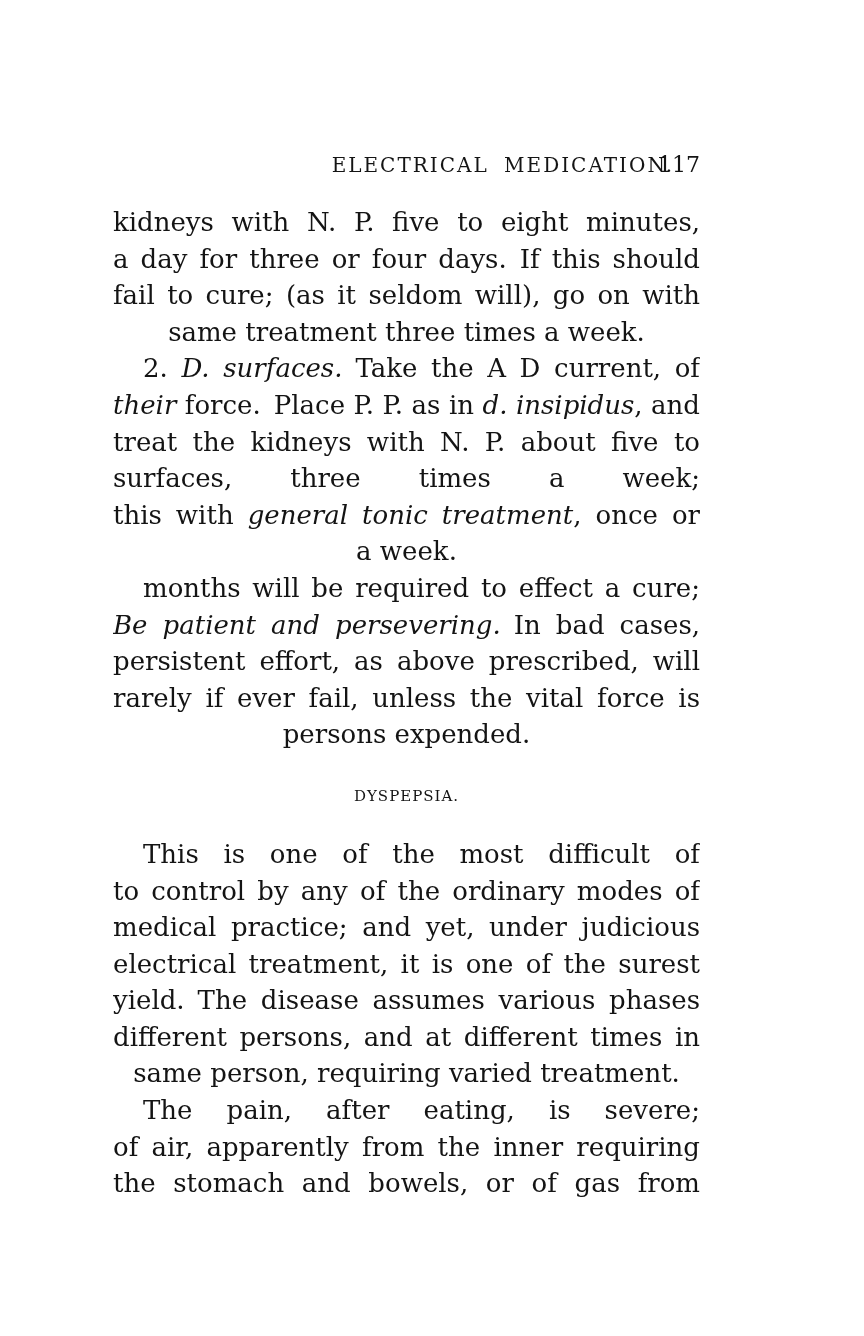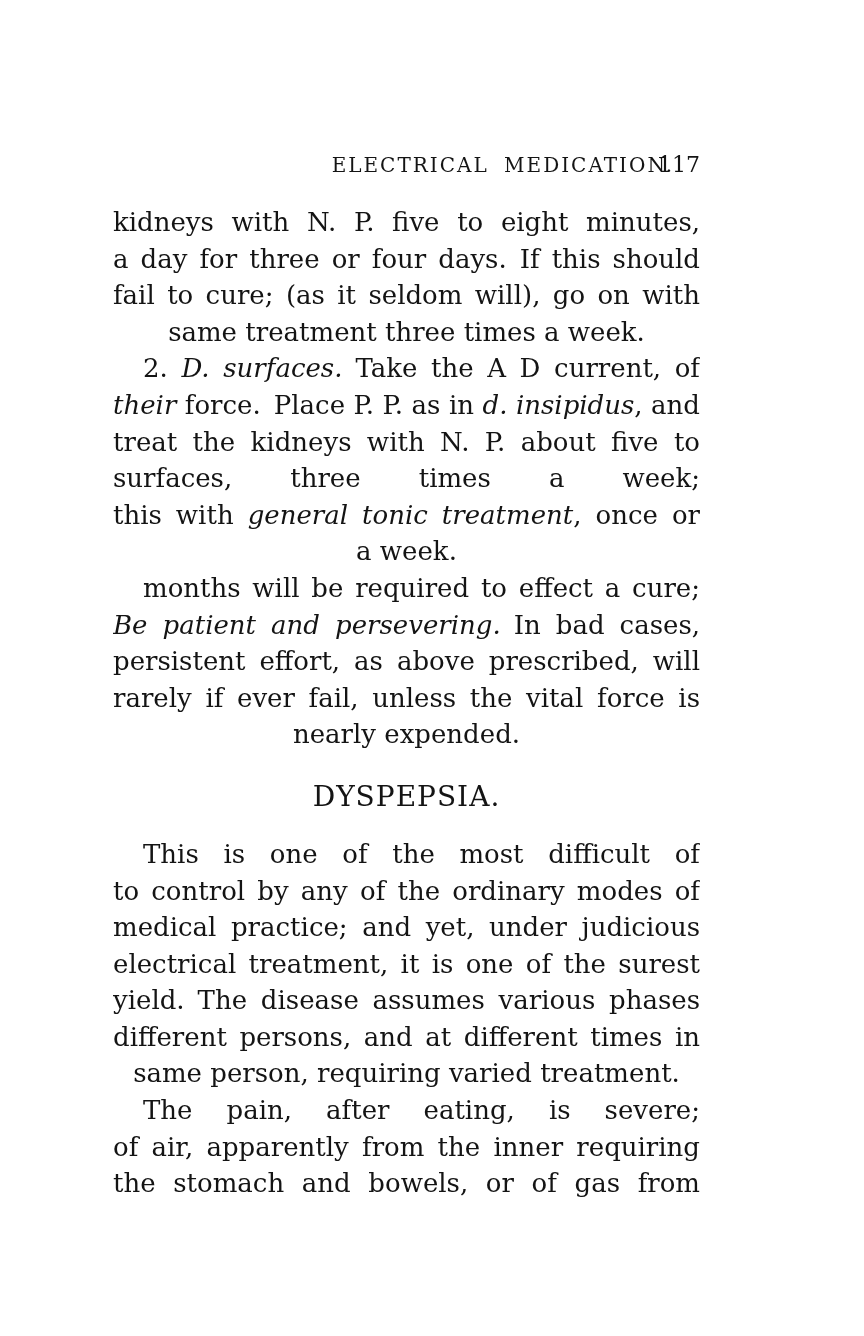--- a/index.html
+++ b/index.html
@@ -65,21 +65,21 @@
     width: 100%;
     height: 0;
   }
   .line.ll { text-align: center; }
   .line em { font-style: italic; font-weight: normal; }
   .section-heading {
     height: 37px;
     line-height: 37px;
     margin: 25px 0 21px 0;
     text-align: center;
-    font-size: 28px;
+    font-size: 15px;
     letter-spacing: 1px;
   }
 </style>
 </head>
 <body>
 
 <div class="page">
   <div class="running-header">
     <div class="header-title">ELECTRICAL MEDICATION.</div>
     <div class="page-number">117</div>
@@ -97,21 +97,21 @@
         <div class="line jl"><span>treat the kidneys with N. P. about five to eight</span></div>
         <div class="line jl"><span>surfaces, three times a week; supplementing</span></div>
         <div class="line jl"><span>this with </span><em>general tonic treatment</em><span>, once or twice</span></div>
         <div class="line ll"><span>a week.</span></div>
       </div>
       <div class="para indent">
         <div class="line jl"><span>months will be required to effect a cure; but</span></div>
         <div class="line jl"><em>Be patient and persevering.</em><span> In bad cases,</span></div>
         <div class="line jl"><span>persistent effort, as above prescribed, will</span></div>
         <div class="line jl"><span>rarely if ever fail, unless the vital force is</span></div>
-        <div class="line ll"><span>nearly expended.</span></div>
+        <div class="line ll"><span>persons expended.</span></div>
       </div>
       <div class="section-heading">DYSPEPSIA.</div>
       <div class="para indent">
         <div class="line jl"><span>This is one of the most difficult of diseases</span></div>
         <div class="line jl"><span>to control by any of the ordinary modes of</span></div>
         <div class="line jl"><span>medical practice; and yet, under judicious</span></div>
         <div class="line jl"><span>electrical treatment, it is one of the surest to</span></div>
         <div class="line jl"><span>yield. The disease assumes various phases in</span></div>
         <div class="line jl"><span>different persons, and at different times in the</span></div>
         <div class="line ll"><span>same person, requiring varied treatment.</span></div>

